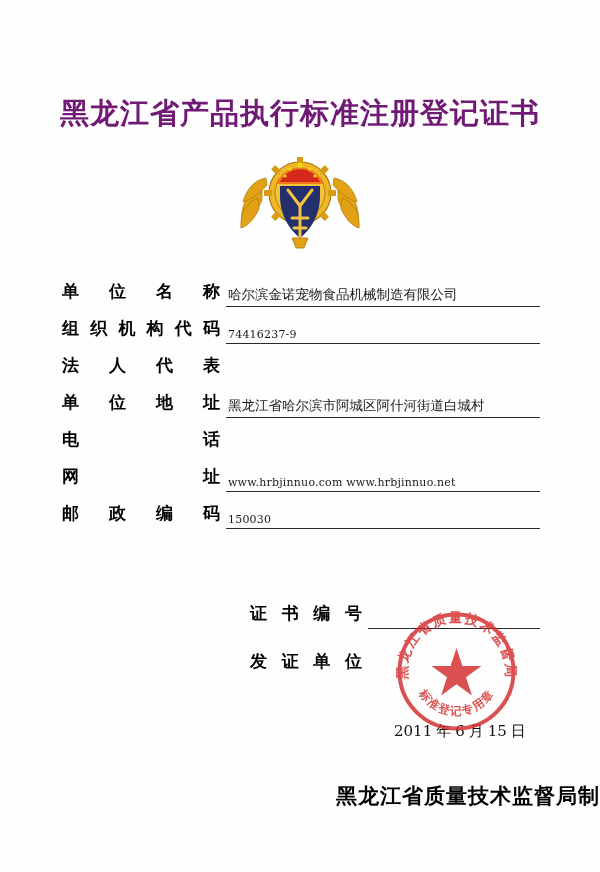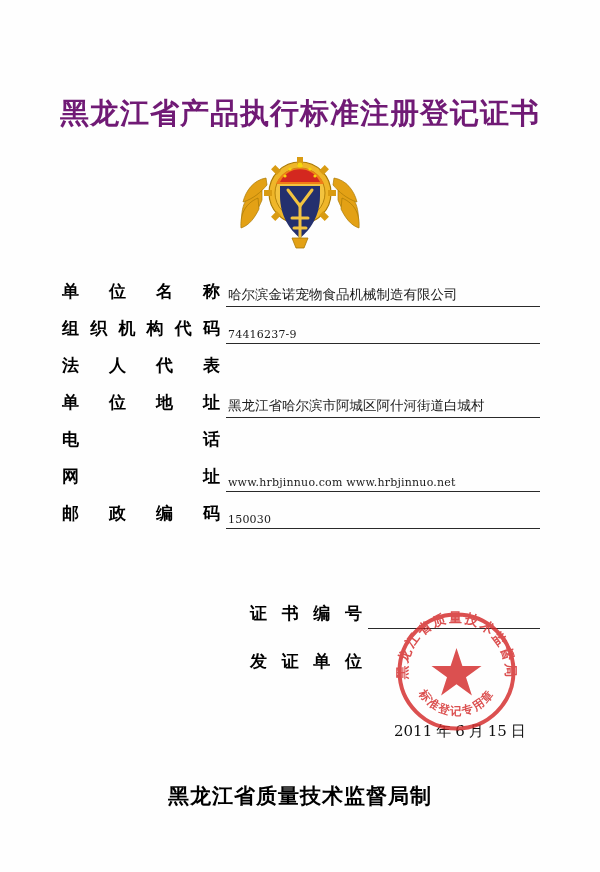--- a/index.html
+++ b/index.html
@@ -162,21 +162,21 @@
     height: 143px;
     pointer-events: none;
   }
 
   
   .footer {
     position: absolute;
     top: 782px;
     left: 0;
     width: 600px;
-    text-align: center;
+    text-align: right;
     font-family: "DejaVu Serif", "Liberation Serif", serif;
     font-weight: bold;
     font-size: 21px;
     letter-spacing: 1px;
     color: #000;
     white-space: nowrap;
   }
 </style>
 </head>
 <body>

